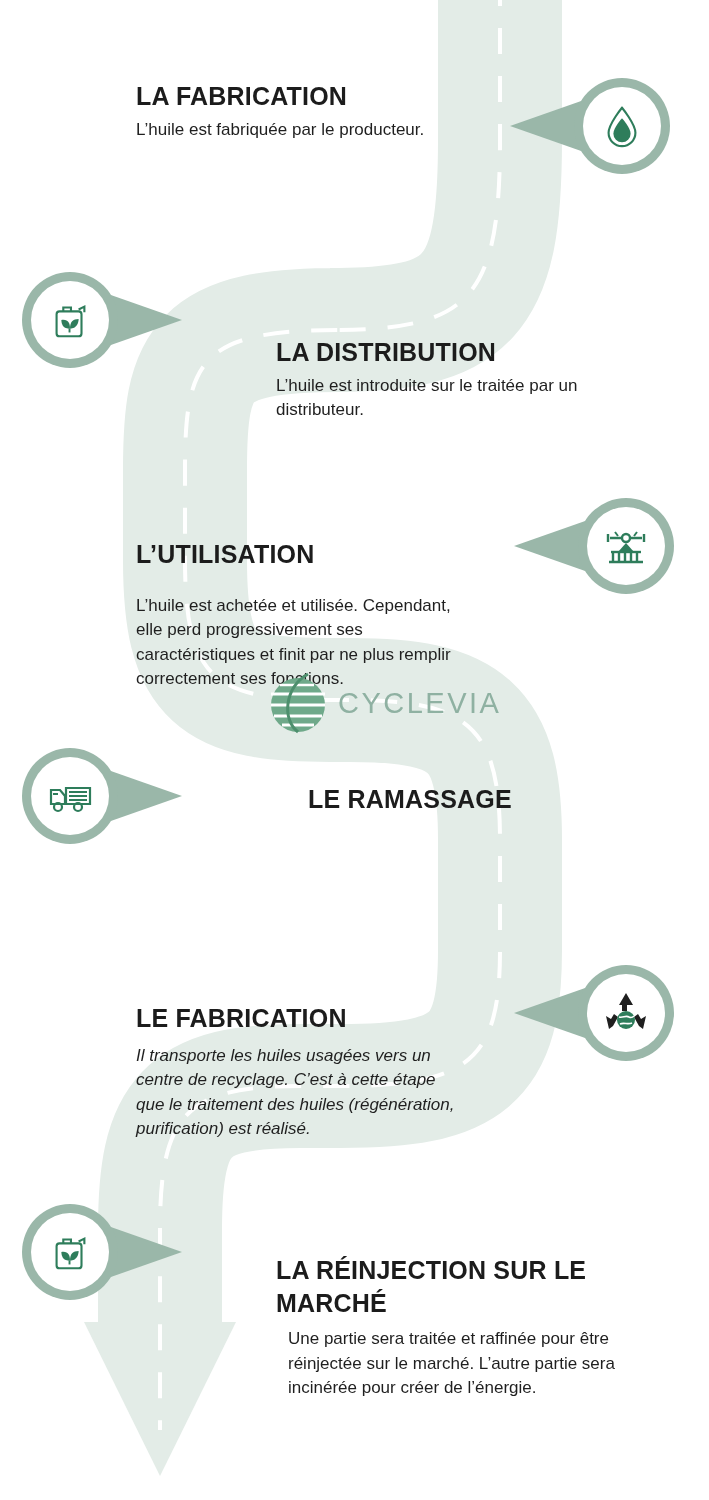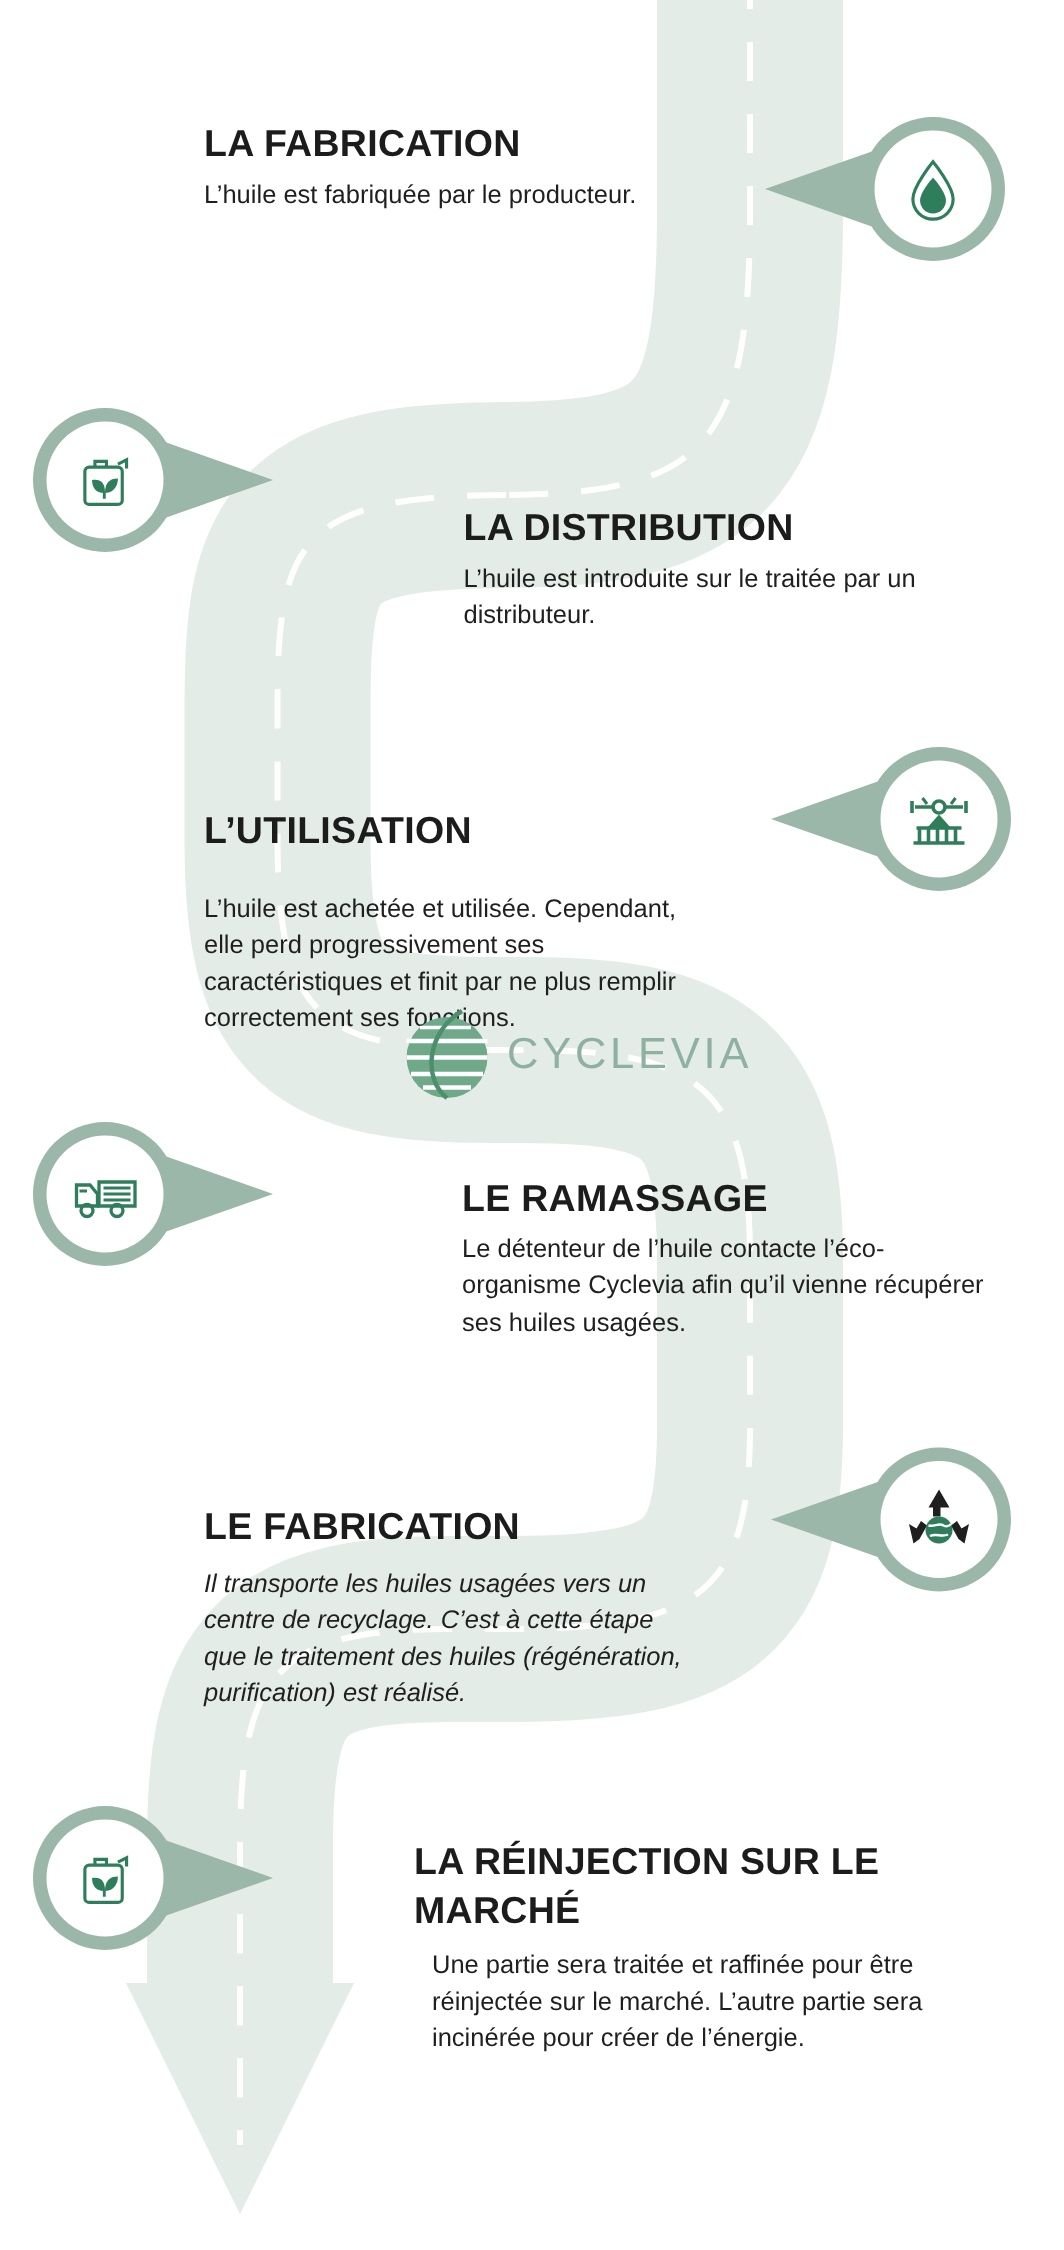--- a/index.html
+++ b/index.html
@@ -165,21 +165,21 @@
     <div class="circle">
       <div class="inner">
         <svg class="icon-svg" width="46" height="46" viewBox="0 0 48 48">
           <path d="M24 5 C24 5 10 22 10 31 a14 14 0 0 0 28 0 C38 22 24 5 24 5 Z" fill="none" stroke="#2e7d5b" stroke-width="2.2"></path>
           <path d="M24 16 C24 16 15 26 15 32 a9 9 0 0 0 18 0 C33 26 24 16 24 16 Z" fill="#2e7d5b"></path>
         </svg>
       </div>
     </div>
   </div>
 
-  <div class="step" style="left:276px; top:338px; width:360px;margin-left:33px;">
+  <div class="step" style="left:276px; top:338px; width:360px;">
     <h2 class="step-title title-xl">LA DISTRIBUTION</h2>
     <p class="step-body">L’huile est introduite sur le traitée par un distributeur.</p>
   </div>
 
   <div class="pin right" style="left:22px; top:272px;">
     <div class="tail"></div>
     <div class="circle">
       <div class="inner">
         <svg class="icon-svg" width="46" height="46" viewBox="0 0 48 48">
           <path d="M13 15 h20 a3 3 0 0 1 3 3 v20 a3 3 0 0 1 -3 3 h-20 a3 3 0 0 1 -3 -3 v-20 a3 3 0 0 1 3 -3 z" fill="none" stroke="#2e7d5b" stroke-width="2.2"></path>
@@ -224,21 +224,20 @@
       <path d="M6 44 h48" stroke="#ffffff" stroke-width="3" fill="none"></path>
       <path d="M14 53 h32" stroke="#ffffff" stroke-width="3" fill="none"></path>
       <path d="M12 13 h34" stroke="#ffffff" stroke-width="2.4" fill="none"></path>
       <path d="M30 60 C14 48 16 16 40 2" stroke="#4d8f6d" stroke-width="3" fill="none"></path>
     </svg>
     <span class="logo-text">CYCLEVIA</span>
   </div>
 
   <div class="step" style="left:276px; top:785px; width:356px;margin-left:32px;">
     <h2 class="step-title title-xl">LE RAMASSAGE</h2>
-    <p class="step-body">Le détenteur de l’huile contacte l’éco-organisme Cyclevia afin qu’il vienne récupérer ses huiles usagées.</p>
   </div>
 
   <div class="pin right" style="left:22px; top:748px;">
     <div class="tail"></div>
     <div class="circle">
       <div class="inner">
         <svg class="icon-svg" width="48" height="48" viewBox="0 0 48 48">
           <path d="M5 18 h9 l5 6 v8 h-14 z" fill="none" stroke="#2e7d5b" stroke-width="2.2"></path>
           <path d="M20 16 h24 v16 h-24 z" fill="none" stroke="#2e7d5b" stroke-width="2.2"></path>
           <path d="M23 20 h18 M23 24 h18 M23 28 h18" stroke="#2e7d5b" stroke-width="2" fill="none"></path>
@@ -264,21 +263,21 @@
           <path d="M7 40 l-3 -13 l5 3 l3 -5 l4 3 l-5 9 z" fill="#1f1f1f"></path>
           <path d="M41 40 l3 -13 l-5 3 l-3 -5 l-4 3 l5 9 z" fill="#1f1f1f"></path>
           <circle cx="24" cy="31" r="9" fill="#2e7d5b"></circle>
           <path d="M17 28 c4 1 7 -2 10 0 c2 1 4 0 5 -1" stroke="#ffffff" stroke-width="1.6" fill="none"></path>
           <path d="M18 35 c4 -2 8 1 12 -1" stroke="#ffffff" stroke-width="1.6" fill="none"></path>
         </svg>
       </div>
     </div>
   </div>
 
-  <div class="step" style="left:276px; top:1225px; width:390px;">
+  <div class="step" style="left:276px; top:1254px; width:390px;">
     <h2 class="step-title title-lg" style="line-height:1.3;">LA RÉINJECTION SUR LE MARCHÉ</h2>
     <p class="step-body" style="margin-top:8px;margin-left:12px;">Une partie sera traitée et raffinée pour être réinjectée sur le marché. L’autre partie sera incinérée pour créer de l’énergie.</p>
   </div>
 
   <div class="pin right" style="left:22px; top:1204px;">
     <div class="tail"></div>
     <div class="circle">
       <div class="inner">
         <svg class="icon-svg" width="46" height="46" viewBox="0 0 48 48">
           <path d="M13 15 h20 a3 3 0 0 1 3 3 v20 a3 3 0 0 1 -3 3 h-20 a3 3 0 0 1 -3 -3 v-20 a3 3 0 0 1 3 -3 z" fill="none" stroke="#2e7d5b" stroke-width="2.2"></path>

